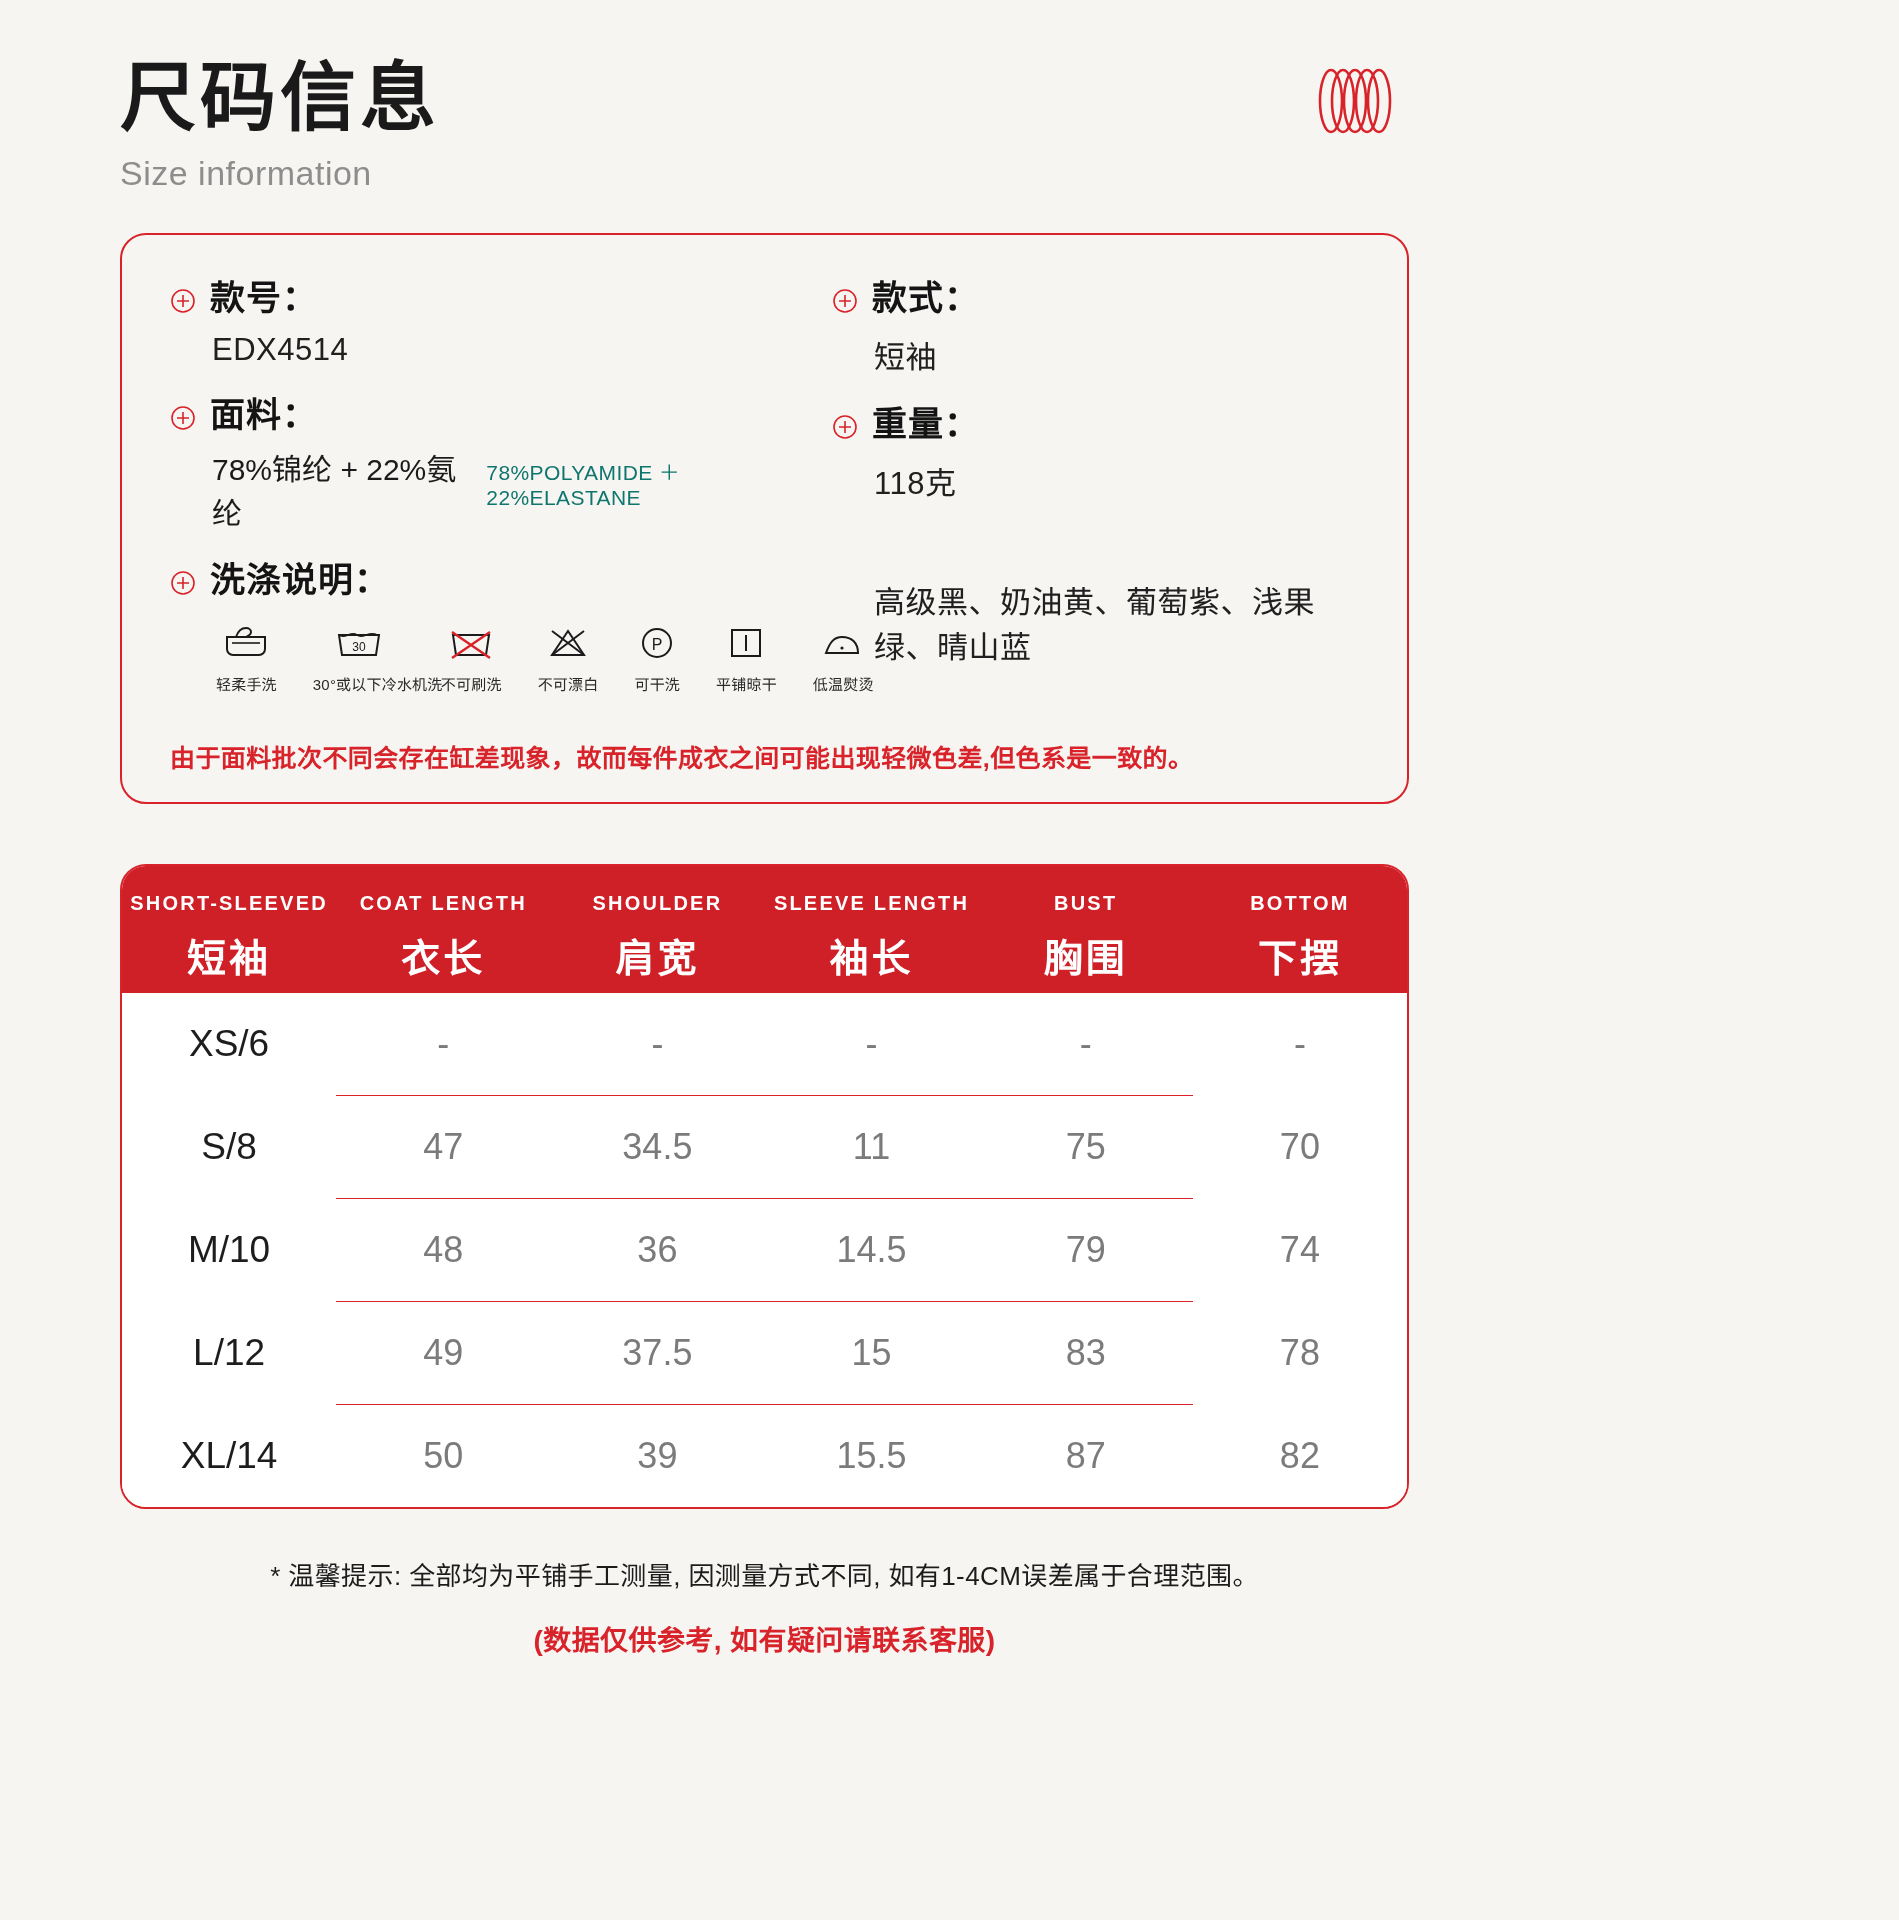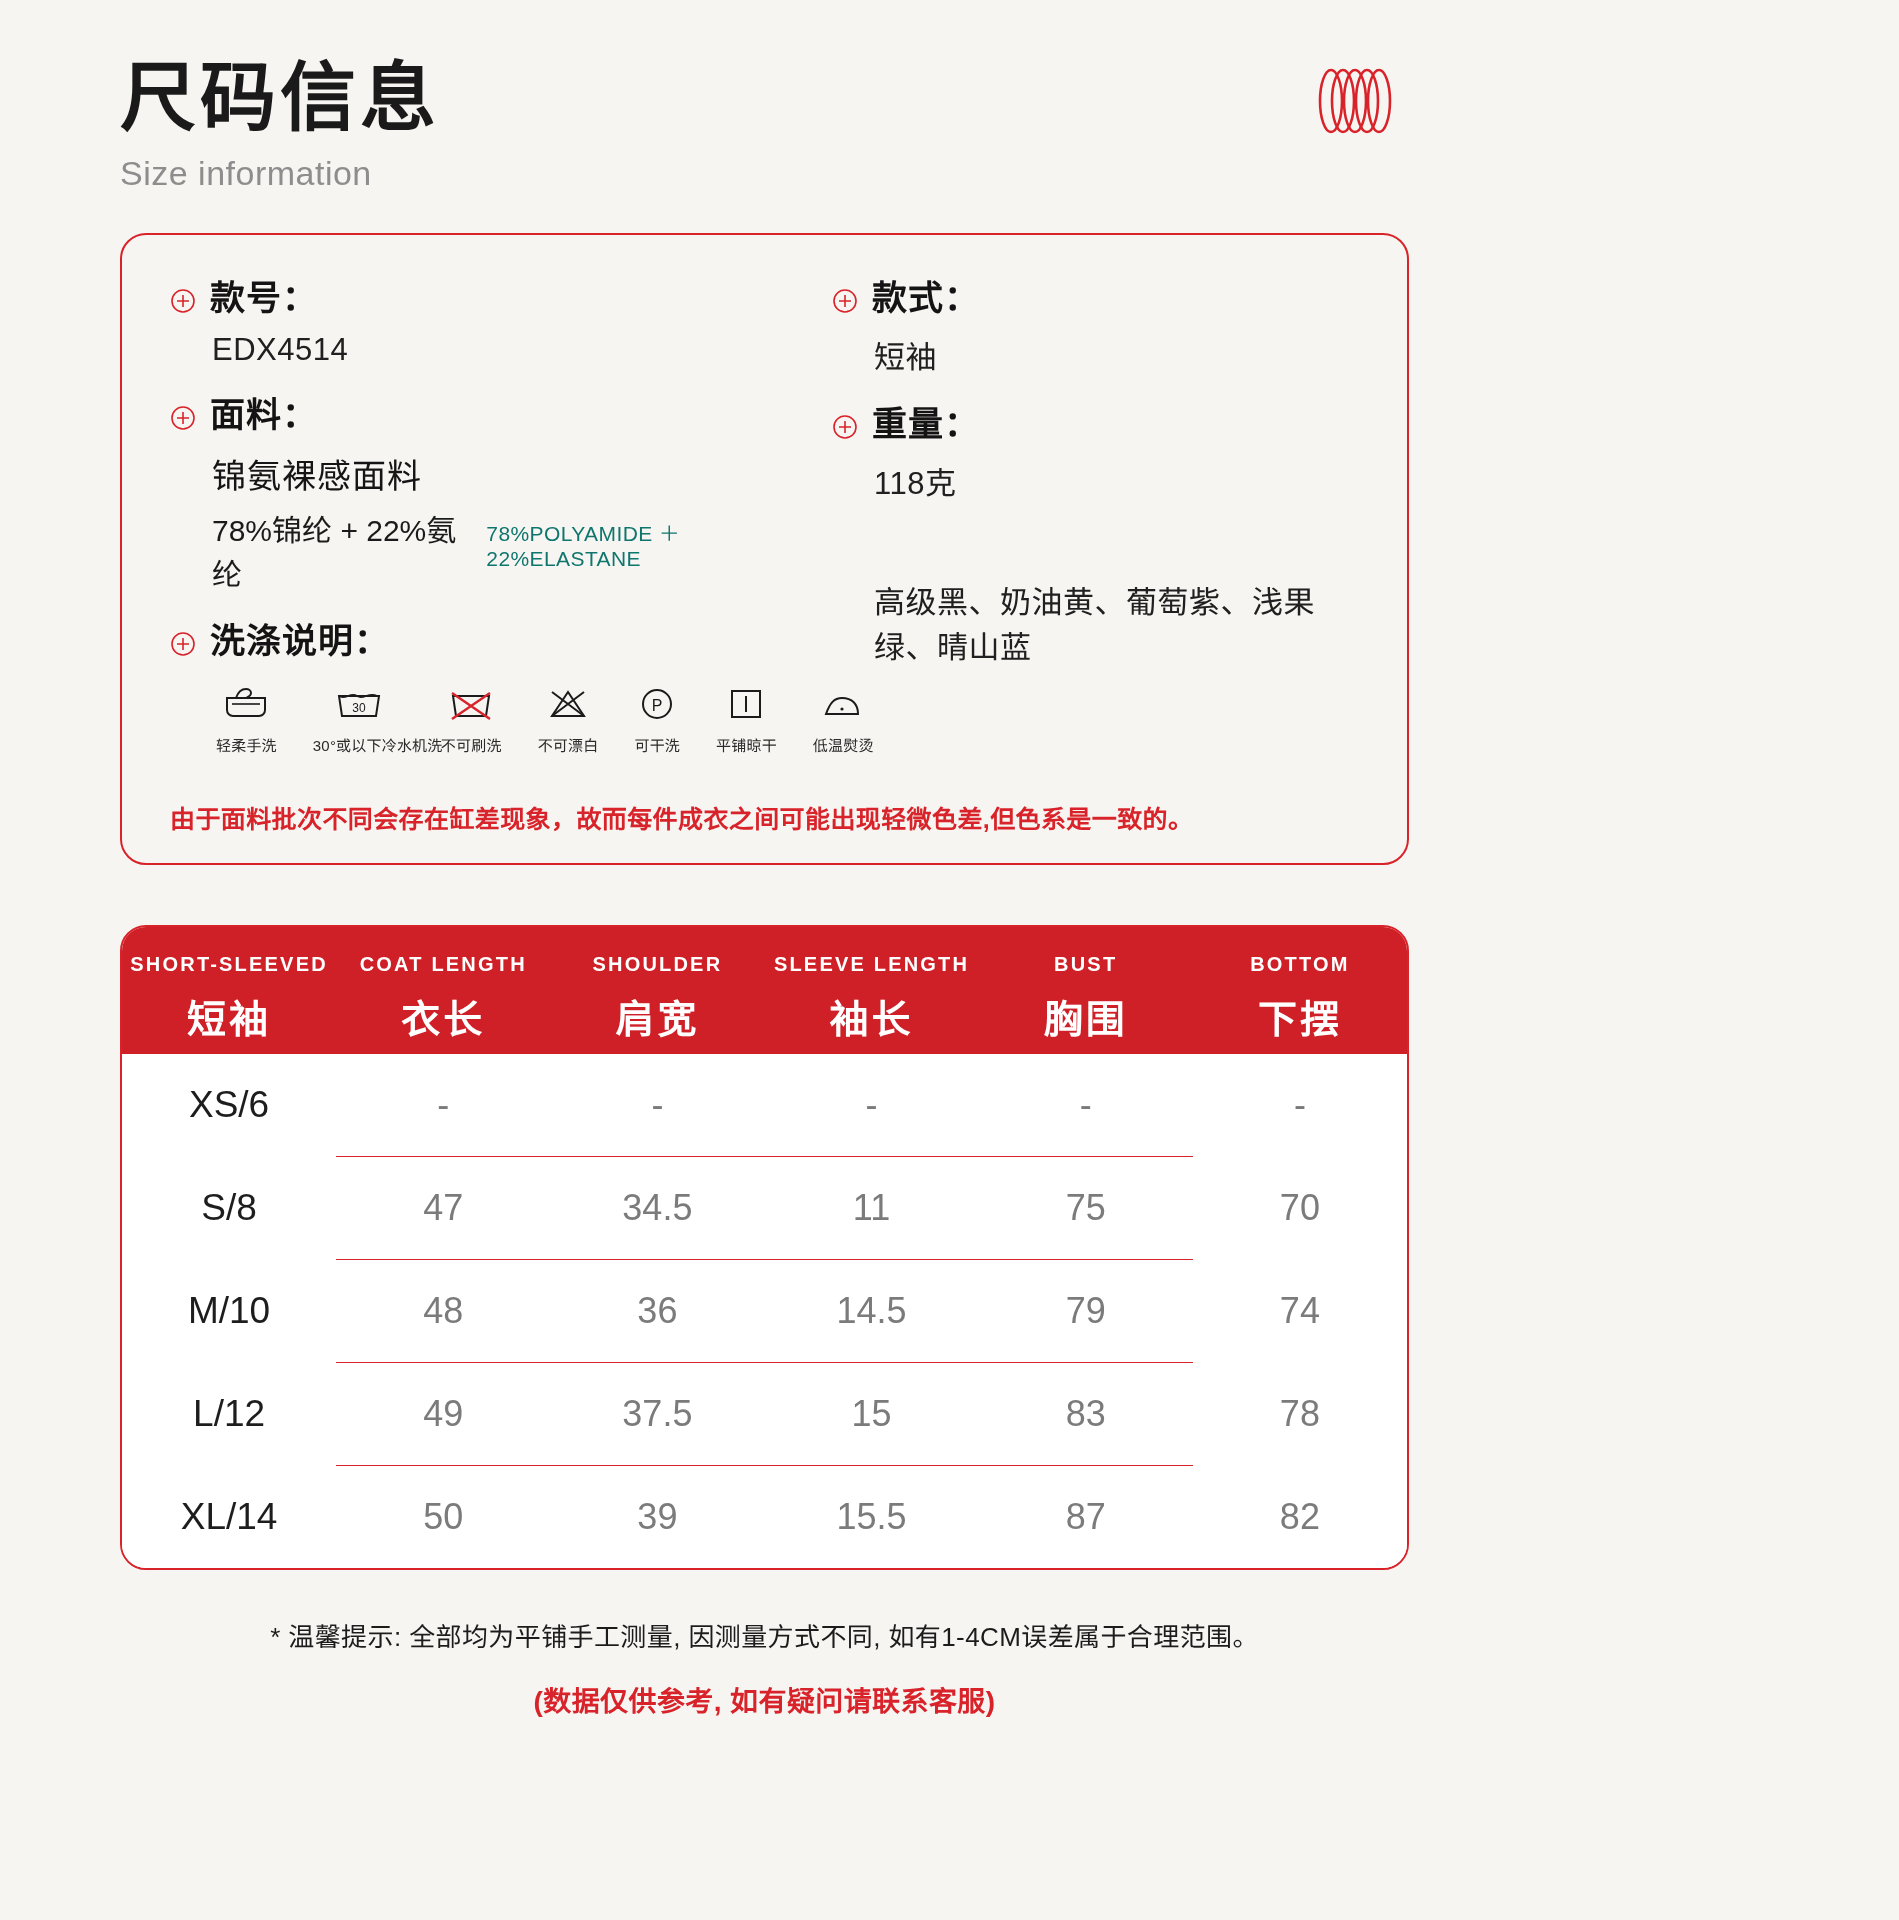--- a/index.html
+++ b/index.html
@@ -256,21 +256,20 @@
         <div class="field">
           <div class="field-label">
             <span class="plus-icon">
               <svg width="26" height="26" viewBox="0 0 26 26">
                 <circle cx="13" cy="13" r="11" fill="none" stroke="#d8232a" stroke-width="1.6"></circle>
                 <path d="M13 7 V19 M7 13 H19" stroke="#d8232a" stroke-width="1.6"></path>
               </svg>
             </span>
             <span>面料：</span>
           </div>
-          <div class="fabric-main">锦氨裸感面料</div>
           <div class="fabric-sub">
             <span class="cn">78%锦纶 + 22%氨纶</span>
             <span class="en">78%POLYAMIDE ＋22%ELASTANE</span>
           </div>
         </div>
 
         <div class="field">
           <div class="field-label">
             <span class="plus-icon">
               <svg width="26" height="26" viewBox="0 0 26 26">

